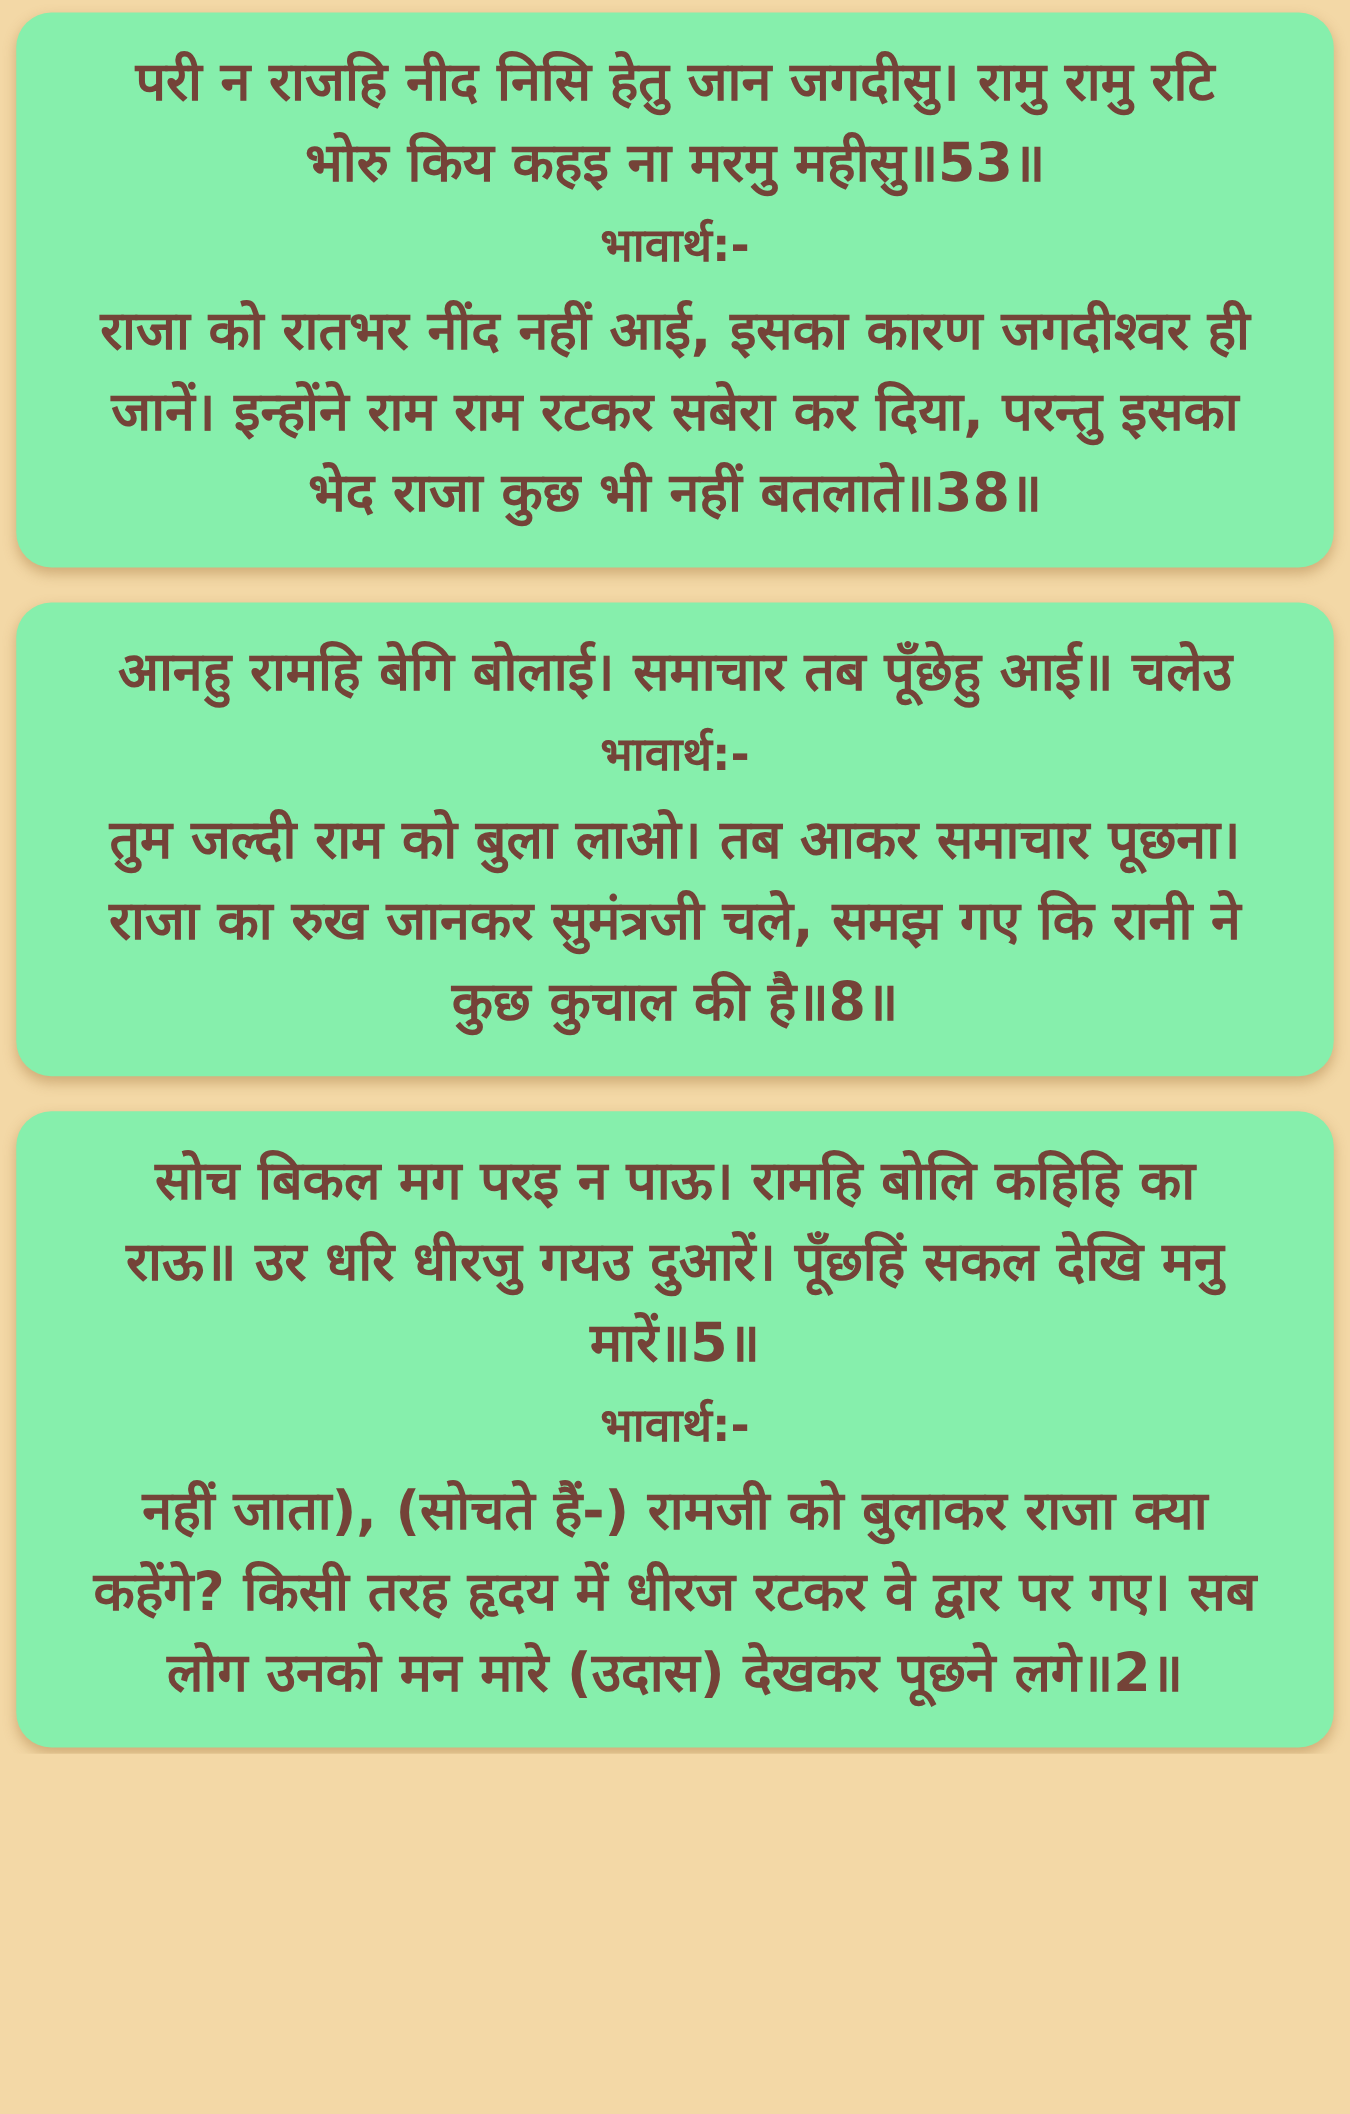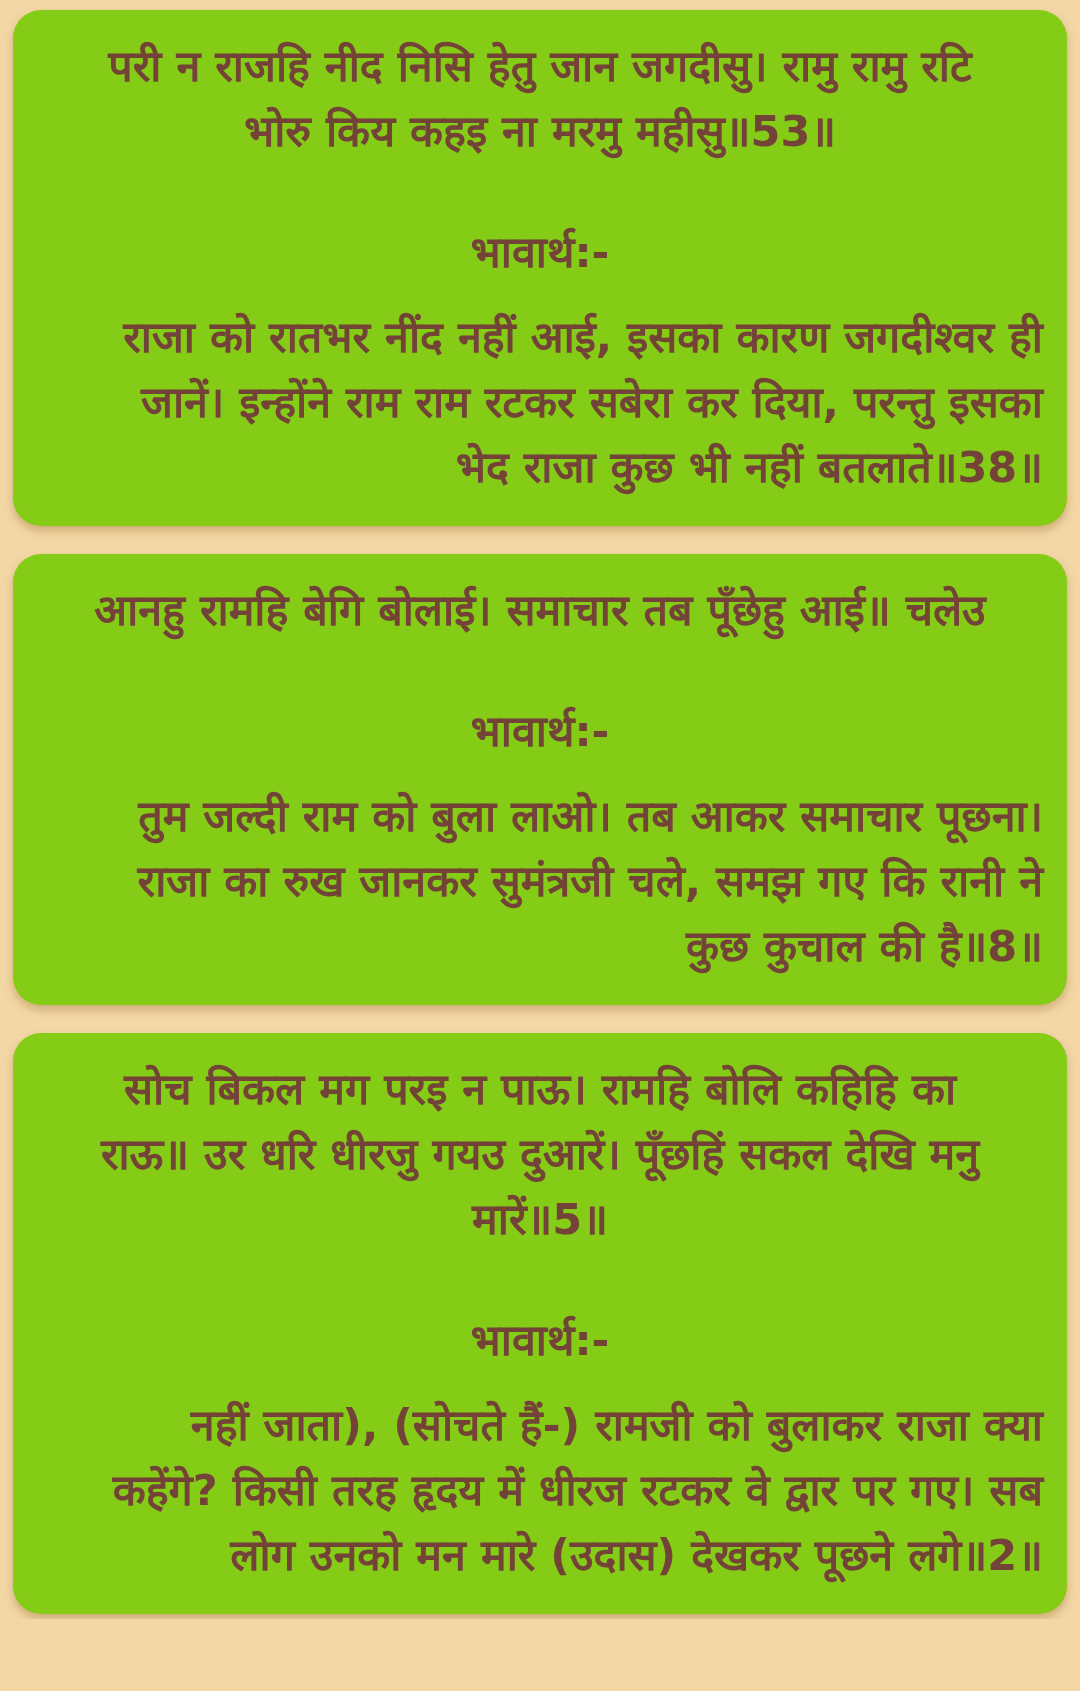--- a/index.html
+++ b/index.html
@@ -7,44 +7,42 @@
     padding: 0;
     background: #f3d8a6;
     font-family: "DejaVu Sans", sans-serif;
   }
   .page {
     width: 1080px;
     box-sizing: border-box;
     padding: 10px 13px 5px 13px;
   }
   .card {
-    background: #84cc16;
+    background: #86efac;
     border-radius: 28px;
     box-shadow: 0 5px 10px rgba(163, 120, 62, 0.45);
     padding: 24px 24px 26px 24px;
     margin-bottom: 28px;
     color: #744338;
     font-weight: bold;
     text-align: center;
   }
   .card:last-child {
     margin-bottom: 0;
   }
   .line {
     font-size: 43px;
     line-height: 65px;
   }
   .heading {
-    font-size: 43px;
+    font-size: 37px;
     line-height: 65px;
-    margin-top: 56px;
   }
   .meaning {
-    margin-top: 20px;
-    text-align: right;
+    margin-top: 4px;
   }
 </style>
 </head>
 <body>
 
 <div class="page">
 
   <section class="card">
     <div class="verse">
       <div class="line">परी न राजहि नीद निसि हेतु जान जगदीसु। रामु रामु रटि</div>

